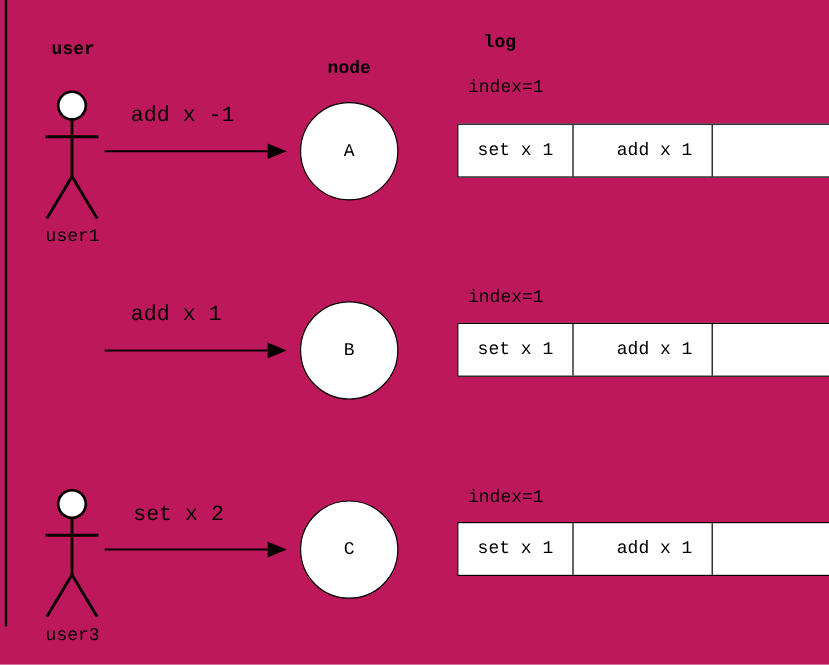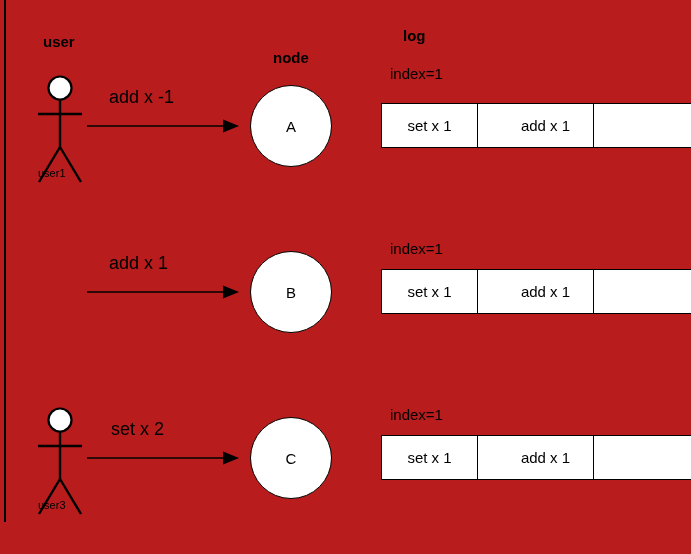--- a/index.html
+++ b/index.html
@@ -8,22 +8,23 @@
     padding: 0;
     background: #ffffff;
   }
   body {
     font-family: "Liberation Sans", sans-serif;
   }
   #canvas {
     position: relative;
     width: 691px;
     height: 554px;
-    background: #b91c1c;
+    background: #be185d;
     overflow: hidden;
+    font-family: Liberation Mono, monospace;
   }
   
   .frame-edge {
     position: absolute;
     background: #000000;
   }
   
   .col-header {
     position: absolute;
     font-size: 15px;
@@ -34,23 +35,23 @@
   }
   
   .actor {
     position: absolute;
     width: 72px;
     height: 122px;
   }
   .actor svg { display: block; }
   .actor-label {
     position: absolute;
-    top: 94px;
+    top: 116px;
     left: 8px;
-    font-size: 11px;
+    font-size: 15px;
     color: #000000;
     white-space: nowrap;
     line-height: 1;
   }
   
   .flow-arrow {
     position: absolute;
     width: 152px;
     height: 14px;
   }

